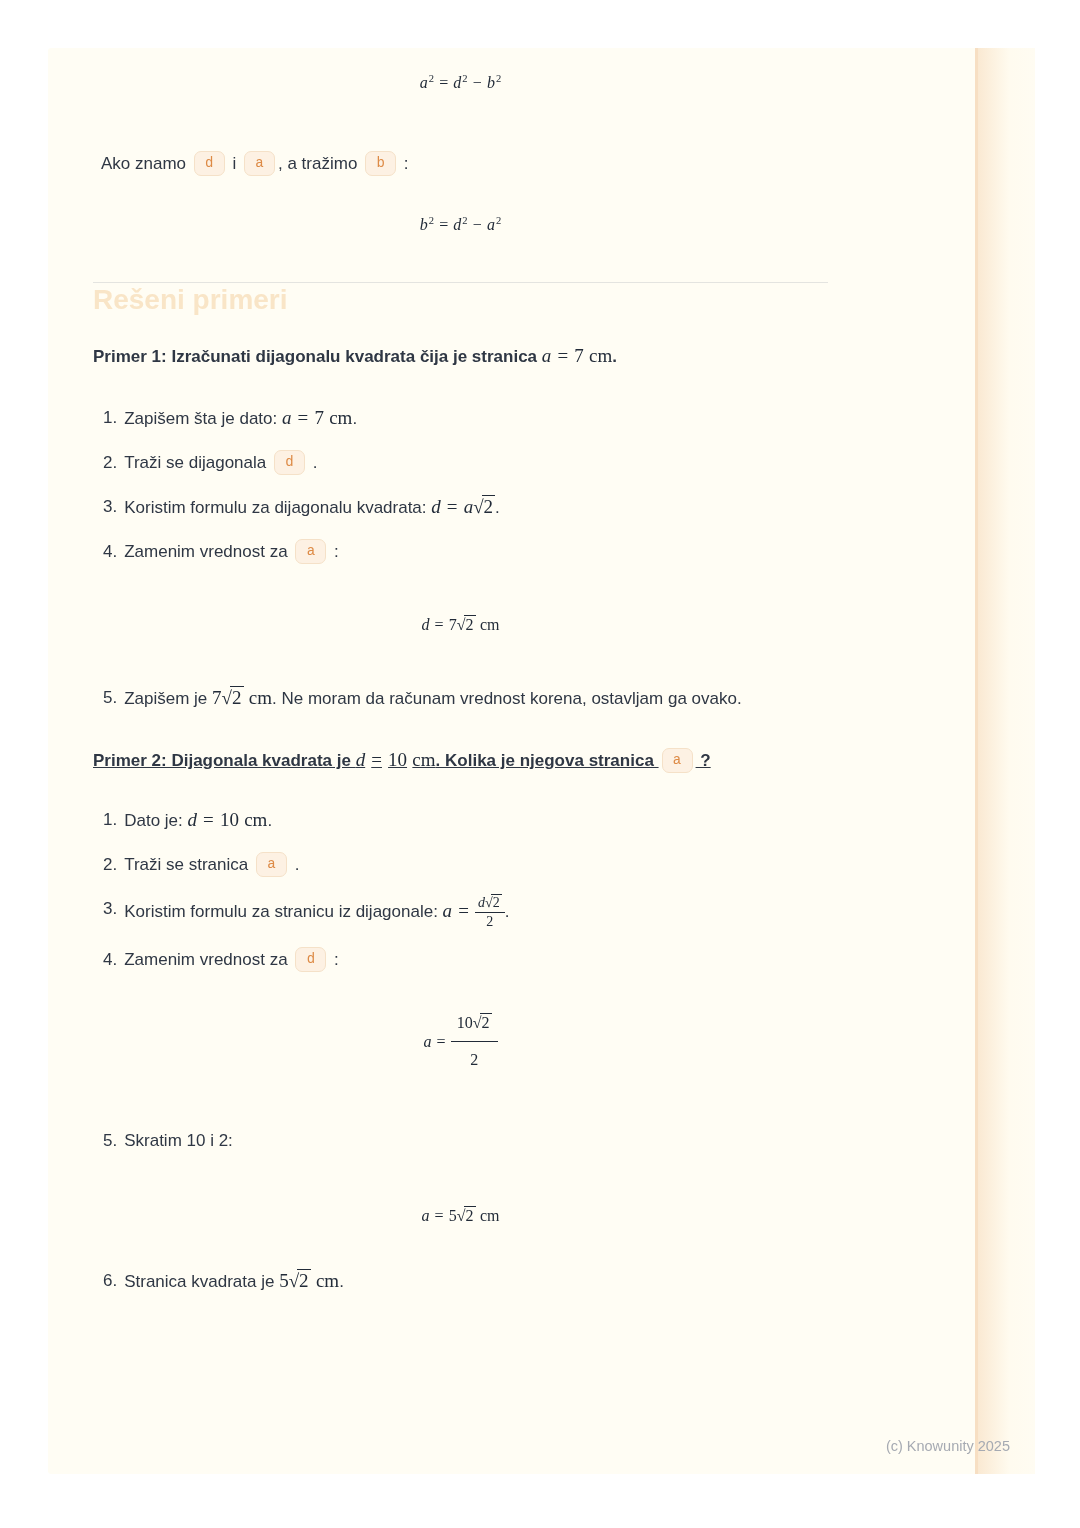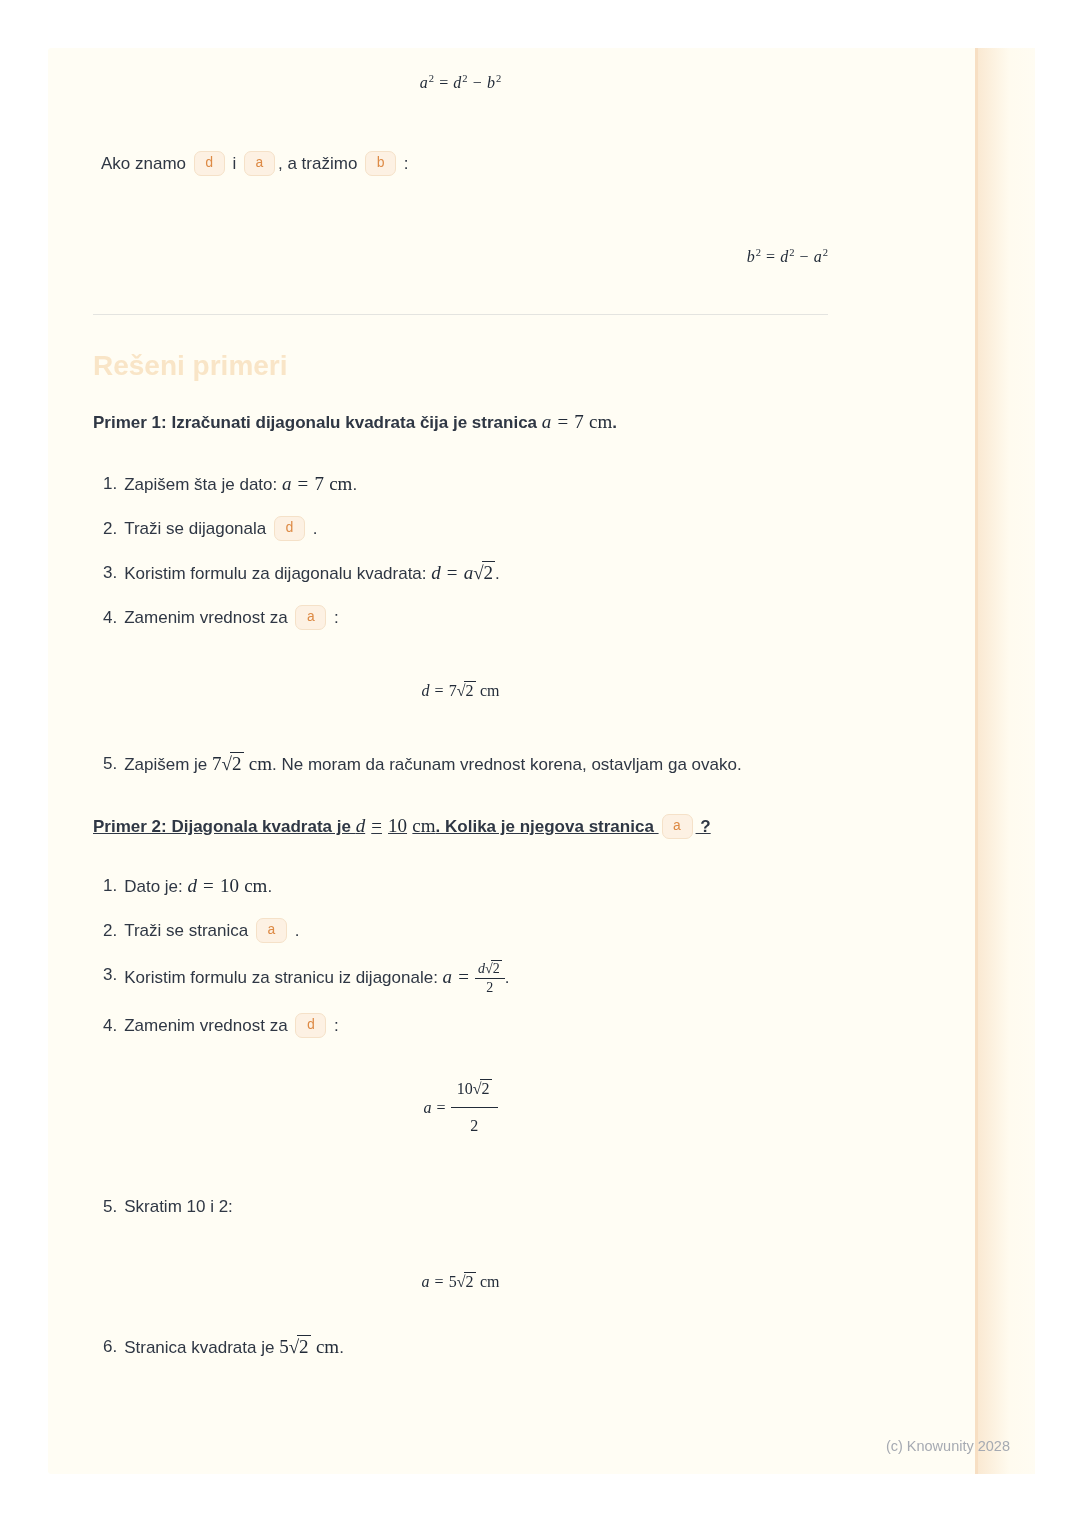--- a/index.html
+++ b/index.html
@@ -86,23 +86,23 @@
 </style>
 </head>
 <body>
 
 <div class="page">
   <div class="margin-strip"></div>
   <div class="margin-rule"></div>
   <div class="content" id="content">
       <div class="formula" style="margin-top: 0px;"><span class="mvar">a</span><span class="msup">2</span><span class="mop">=</span><span class="mvar">d</span><span class="msup">2</span><span class="mop">−</span><span class="mvar">b</span><span class="msup">2</span></div>
       <p class="p" style="margin-top: 50px;"><span class="run">Ako znamo </span><span class="badge">d</span><span class="run"> i </span><span class="badge">a</span><span class="run">, a tražimo </span><span class="badge">b</span><span class="run"> :</span></p>
-      <div class="formula" style="margin-top: 64px; text-align: right;"><span class="mvar">b</span><span class="msup">2</span><span class="mop">=</span><span class="mvar">d</span><span class="msup">2</span><span class="mop">−</span><span class="mvar">a</span><span class="msup">2</span></div>
+      <div class="formula" style="margin-top: 32px;"><span class="mvar">b</span><span class="msup">2</span><span class="mop">=</span><span class="mvar">d</span><span class="msup">2</span><span class="mop">−</span><span class="mvar">a</span><span class="msup">2</span></div>
       <div class="hr" style="margin-top: 40px;"></div>
-      <h2 class="h2" style="margin-top: 34px;">Rešeni primeri</h2>
+      <h2 class="h2" style="">Rešeni primeri</h2>
       <h3 class="h3" style="margin-top: 26px;"><span class="run">Primer 1: Izračunati dijagonalu kvadrata čija je stranica </span><span class="math"><span class="mvar">a</span><span class="mop">=</span><span class="mnum">7</span><span class="munit">cm</span></span><span class="run">.</span></h3>
       <div class="list" style="margin-top: 34px;">
         <div class="li">
           <span class="marker">1.</span>
           <span class="body"><span class="run">Zapišem šta je dato: </span><span class="math"><span class="mvar">a</span><span class="mop">=</span><span class="mnum">7</span><span class="munit">cm</span></span><span class="run">.</span></span>
         </div>
         <div class="li">
           <span class="marker">2.</span>
           <span class="body"><span class="run">Traži se dijagonala </span><span class="badge">d</span><span class="run"> .</span></span>
         </div>
@@ -151,13 +151,13 @@
       <div class="formula" style="margin-top: 46px;"><span class="mvar">a</span><span class="mop">=</span><span class="mnum">5</span><span class="sqrt"><span class="sqrt-sign">√</span><span class="rad">2</span></span><span class="munit">cm</span></div>
       <div class="list" style="margin-top: 36px;">
         <div class="li">
           <span class="marker">6.</span>
           <span class="body"><span class="run">Stranica kvadrata je </span><span class="math"><span class="mnum">5</span><span class="sqrt"><span class="sqrt-sign">√</span><span class="rad">2</span></span><span class="munit">cm</span></span><span class="run">.</span></span>
         </div>
       </div>
     </div>
 </div>
 
-<div class="footer">(c) Knowunity 2028</div>
+<div class="footer">(c) Knowunity 2025</div>
 
 </body></html>

